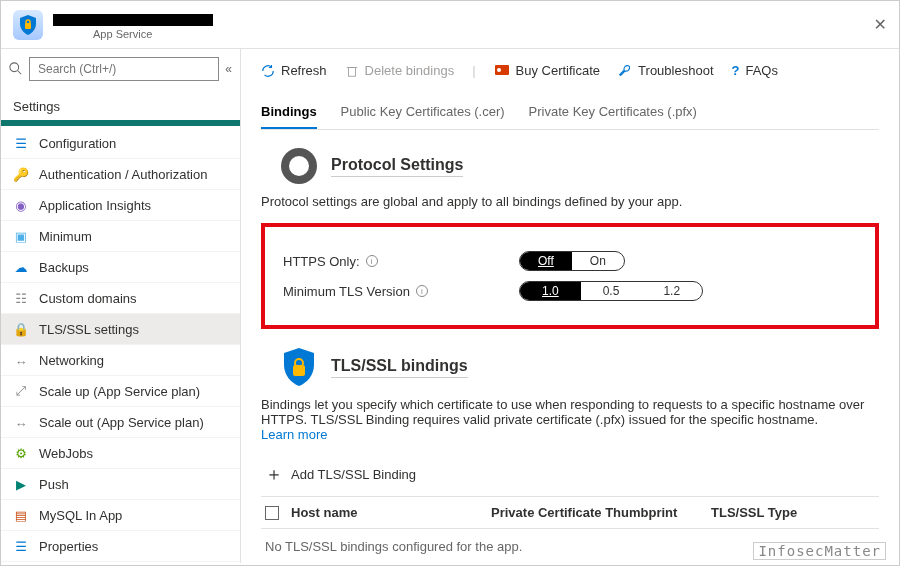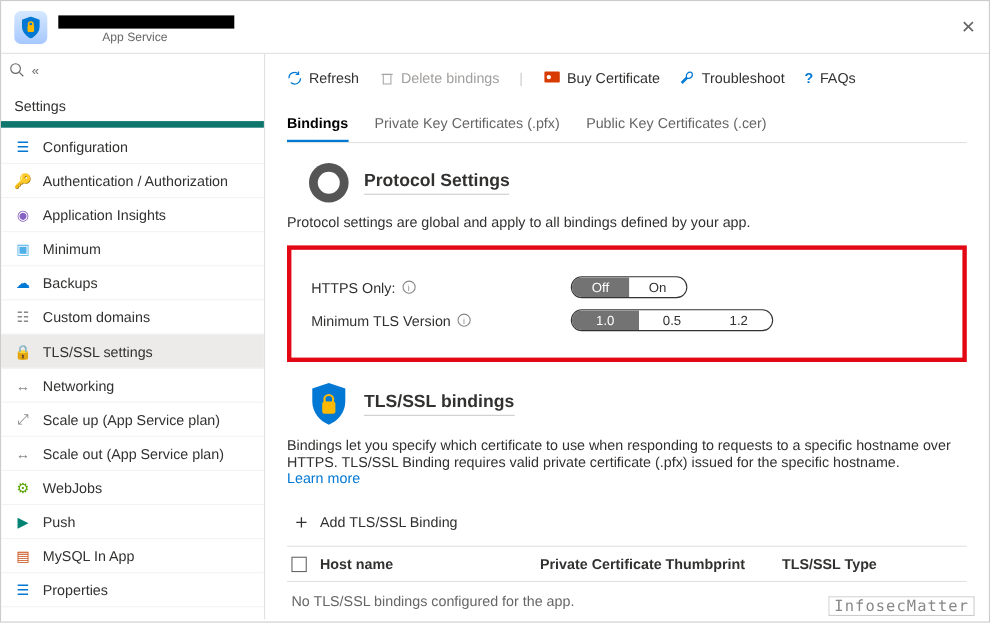--- a/index.html
+++ b/index.html
@@ -33,21 +33,21 @@
     .section-head h3 { font-size: 16px; font-weight: 600; border-bottom:1px solid #ccc; padding-bottom:2px;}
     .gear-icon { width:36px; height:36px; background:#555; border-radius:50%; position:relative;}
     .gear-icon::before{content:""; position:absolute; inset:8px; border-radius:50%; background:#fff;}
     .section-desc { margin: 10px 0 14px; color:#323130; font-size:13px;}
     .red-box { border: 4px solid #e30613; padding: 14px 18px; margin-bottom: 18px;}
     .setting-row { display: flex; align-items: center; margin: 10px 0; font-size:13px;gap:26px;}
     .setting-label { width: 210px; display:flex; align-items:center; gap:6px;}
     .info-icon { width:12px; height:12px; border:1px solid #888; border-radius:50%; display:inline-flex; align-items:center; justify-content:center; font-size:8px; color:#888;}
     .pill-toggle { display:inline-flex; border:1px solid #333; border-radius:12px; overflow:hidden; font-size:12px;}
     .pill-seg { padding: 2px 18px; cursor:pointer; text-align:center;}
-    .pill-seg.sel { background:#737373; color:#fff;}
+    .pill-seg.sel { background:#000000; color:#fff;text-decoration:underline;}
     .pill-wide .pill-seg { padding:2px 22px;}
     .shield-icon { width:36px; height:40px; }
     .bindings-desc { font-size:13px; color:#323130; margin:10px 0;}
     .learn-more { color:#0078d4; cursor:pointer;}
     .add-binding { display:flex; align-items:center; gap:8px; padding:10px 4px; cursor:pointer; border-bottom:1px solid #e1e1e1; margin-top:6px;}
     .add-binding .plus { font-size:18px; font-weight:300;}
     .table-head { display:flex; align-items:center; padding:8px 4px; font-size:13px; font-weight:600; border-bottom:1px solid #e1e1e1;}
     .checkbox { width:14px; height:14px; border:1px solid #666; margin-right:12px; cursor:pointer;}
     .col1{width:200px;} .col2{width:220px;} .col3{width:120px;}
     .empty-row { padding:10px 4px; font-size:13px; color:#666; border-bottom:1px solid #e1e1e1;}
@@ -71,20 +71,21 @@
   <div class="close-btn">✕</div>
 </div>
 
 <div class="body">
   <div class="sidebar">
     <div class="search-wrap">
       <svg width="14" height="14" viewBox="0 0 16 16">
           <circle cx="6" cy="6" r="5" fill="none" stroke="#666" stroke-width="1.2"></circle>
           <line x1="10" y1="10" x2="14" y2="14" stroke="#666" stroke-width="1.2"></line>
         </svg>
+      <input class="search-input" placeholder="Search (Ctrl+/)" style="">
       <span class="collapse-btn">«</span>
     </div>
     <div class="sb-section">Settings</div>
     <div id="sb-list">
         <div class="sb-item">
           <span class="sb-icon" style="color:#0078d4">☰</span>
           <span>Configuration</span>
         </div>
         <div class="sb-item">
           <span class="sb-icon" style="color:#ffb900">🔑</span>
@@ -173,22 +174,22 @@
         <span>Troubleshoot</span>
       </div>
       <div class="tb-item">
         <span style="color:#0078d4;font-weight:600">?</span>
         <span>FAQs</span>
       </div>
     </div>
 
     <div class="tabs" id="tabs">
         <div class="tab active">Bindings</div>
+        <div class="tab">Public Key Certificates (.cer)</div>
         <div class="tab">Private Key Certificates (.pfx)</div>
-        <div class="tab">Public Key Certificates (.cer)</div>
       </div>
 
     <div class="section-head">
       <div class="gear-icon"></div>
       <h3>Protocol Settings</h3>
     </div>
     <div class="section-desc">Protocol settings are global and apply to all bindings defined by your app.</div>
 
     <div class="red-box">
       <div class="setting-row">

